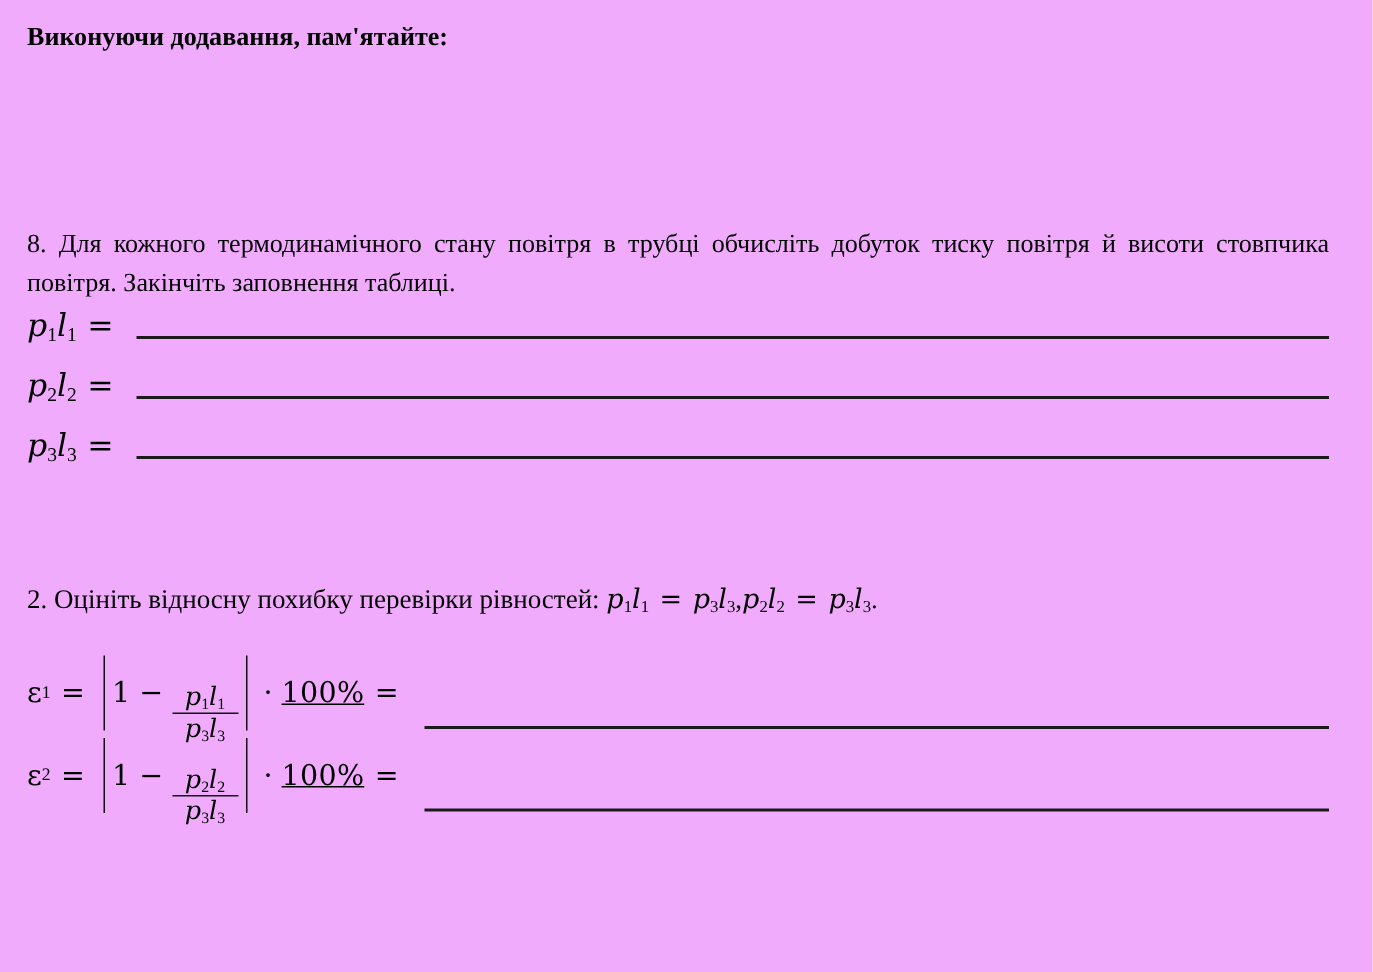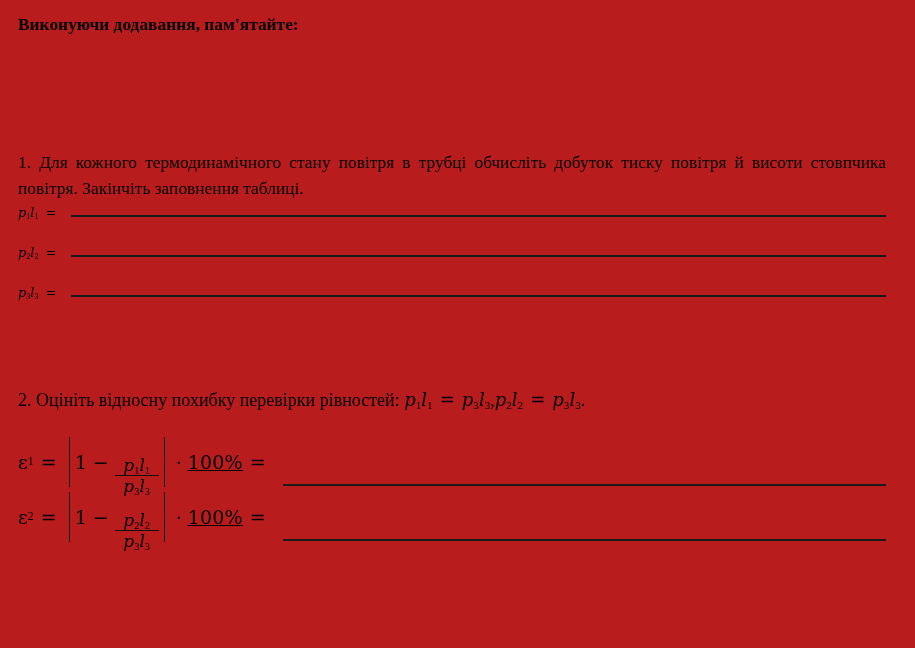--- a/index.html
+++ b/index.html
@@ -12,21 +12,21 @@
     height: 648px;
     overflow: hidden;
     font-family: "Liberation Serif", "DejaVu Serif", serif;
     color: #000000;
     -webkit-font-smoothing: antialiased;
   }
   .page {
     position: relative;
     width: 915px;
     height: 648px;
-    background: #b91c1c;
+    background: #f0abfc;
     padding: 0;
     box-sizing: border-box;
   }
 
   
   .block {
     position: absolute;
     left: 18px;
     width: 868px;
   }
@@ -70,21 +70,21 @@
 
   
   .fillrow {
     position: absolute;
     left: 18px;
     display: flex;
     align-items: flex-end;
     width: 868px;
   }
   .fillrow .lhs {
-    font-size: 13px;
+    font-size: 21px;
     white-space: nowrap;
     padding-bottom: 1px;
   }
   .fillrow .rule {
     flex: 1 1 auto;
     border-bottom: 2.2px solid #1a1a1a;
     height: 0;
     margin-left: 8px;
     margin-bottom: 4px;
   }
@@ -172,21 +172,21 @@
 </head>
 <body>
 
 <div class="page">
 
   <div class="block" style="top:12px;">
     <p class="title-line">Виконуючи додавання, пам'ятайте:</p>
   </div>
 
   <div class="block" style="top:150px;">
-    <p class="para">1. Для кожного термодинамічного стану повітря в трубці обчисліть добуток тиску повітря й висоти стовпчика повітря. Закінчіть заповнення таблиці.</p>
+    <p class="para">8. Для кожного термодинамічного стану повітря в трубці обчисліть добуток тиску повітря й висоти стовпчика повітря. Закінчіть заповнення таблиці.</p>
   </div>
 
   <div class="fillrow" style="top:205px;">
     <span class="lhs math"><span class="var">p</span><sub>1</sub><span class="var">l</span><sub>1</sub><span class="op eq">=</span></span>
     <span class="rule"></span>
   </div>
 
   <div class="fillrow" style="top:245px;">
     <span class="lhs math"><span class="var">p</span><sub>2</sub><span class="var">l</span><sub>2</sub><span class="op eq">=</span></span>
     <span class="rule"></span>

